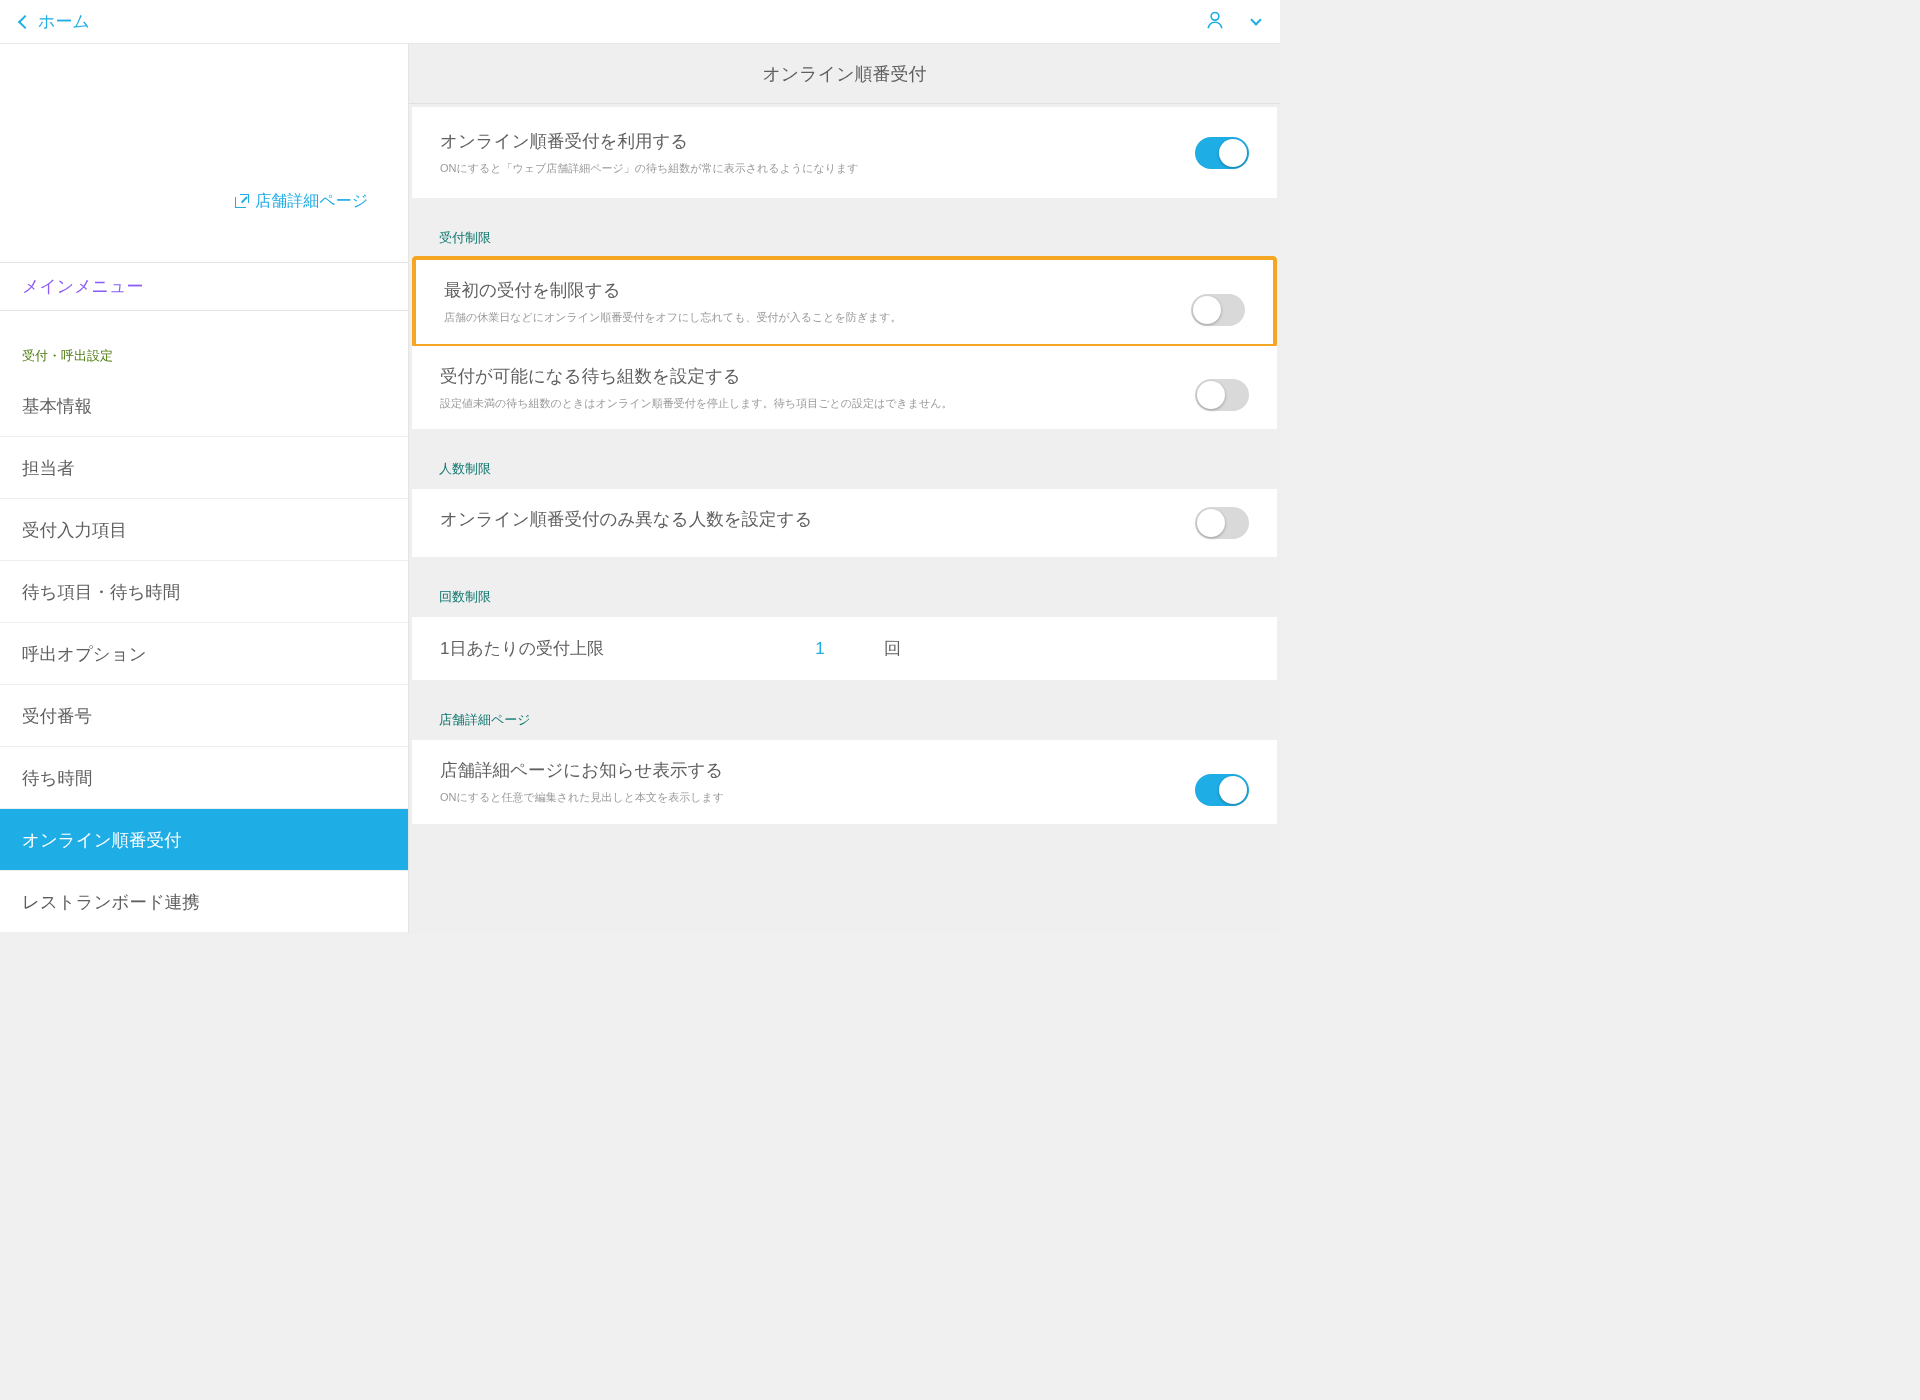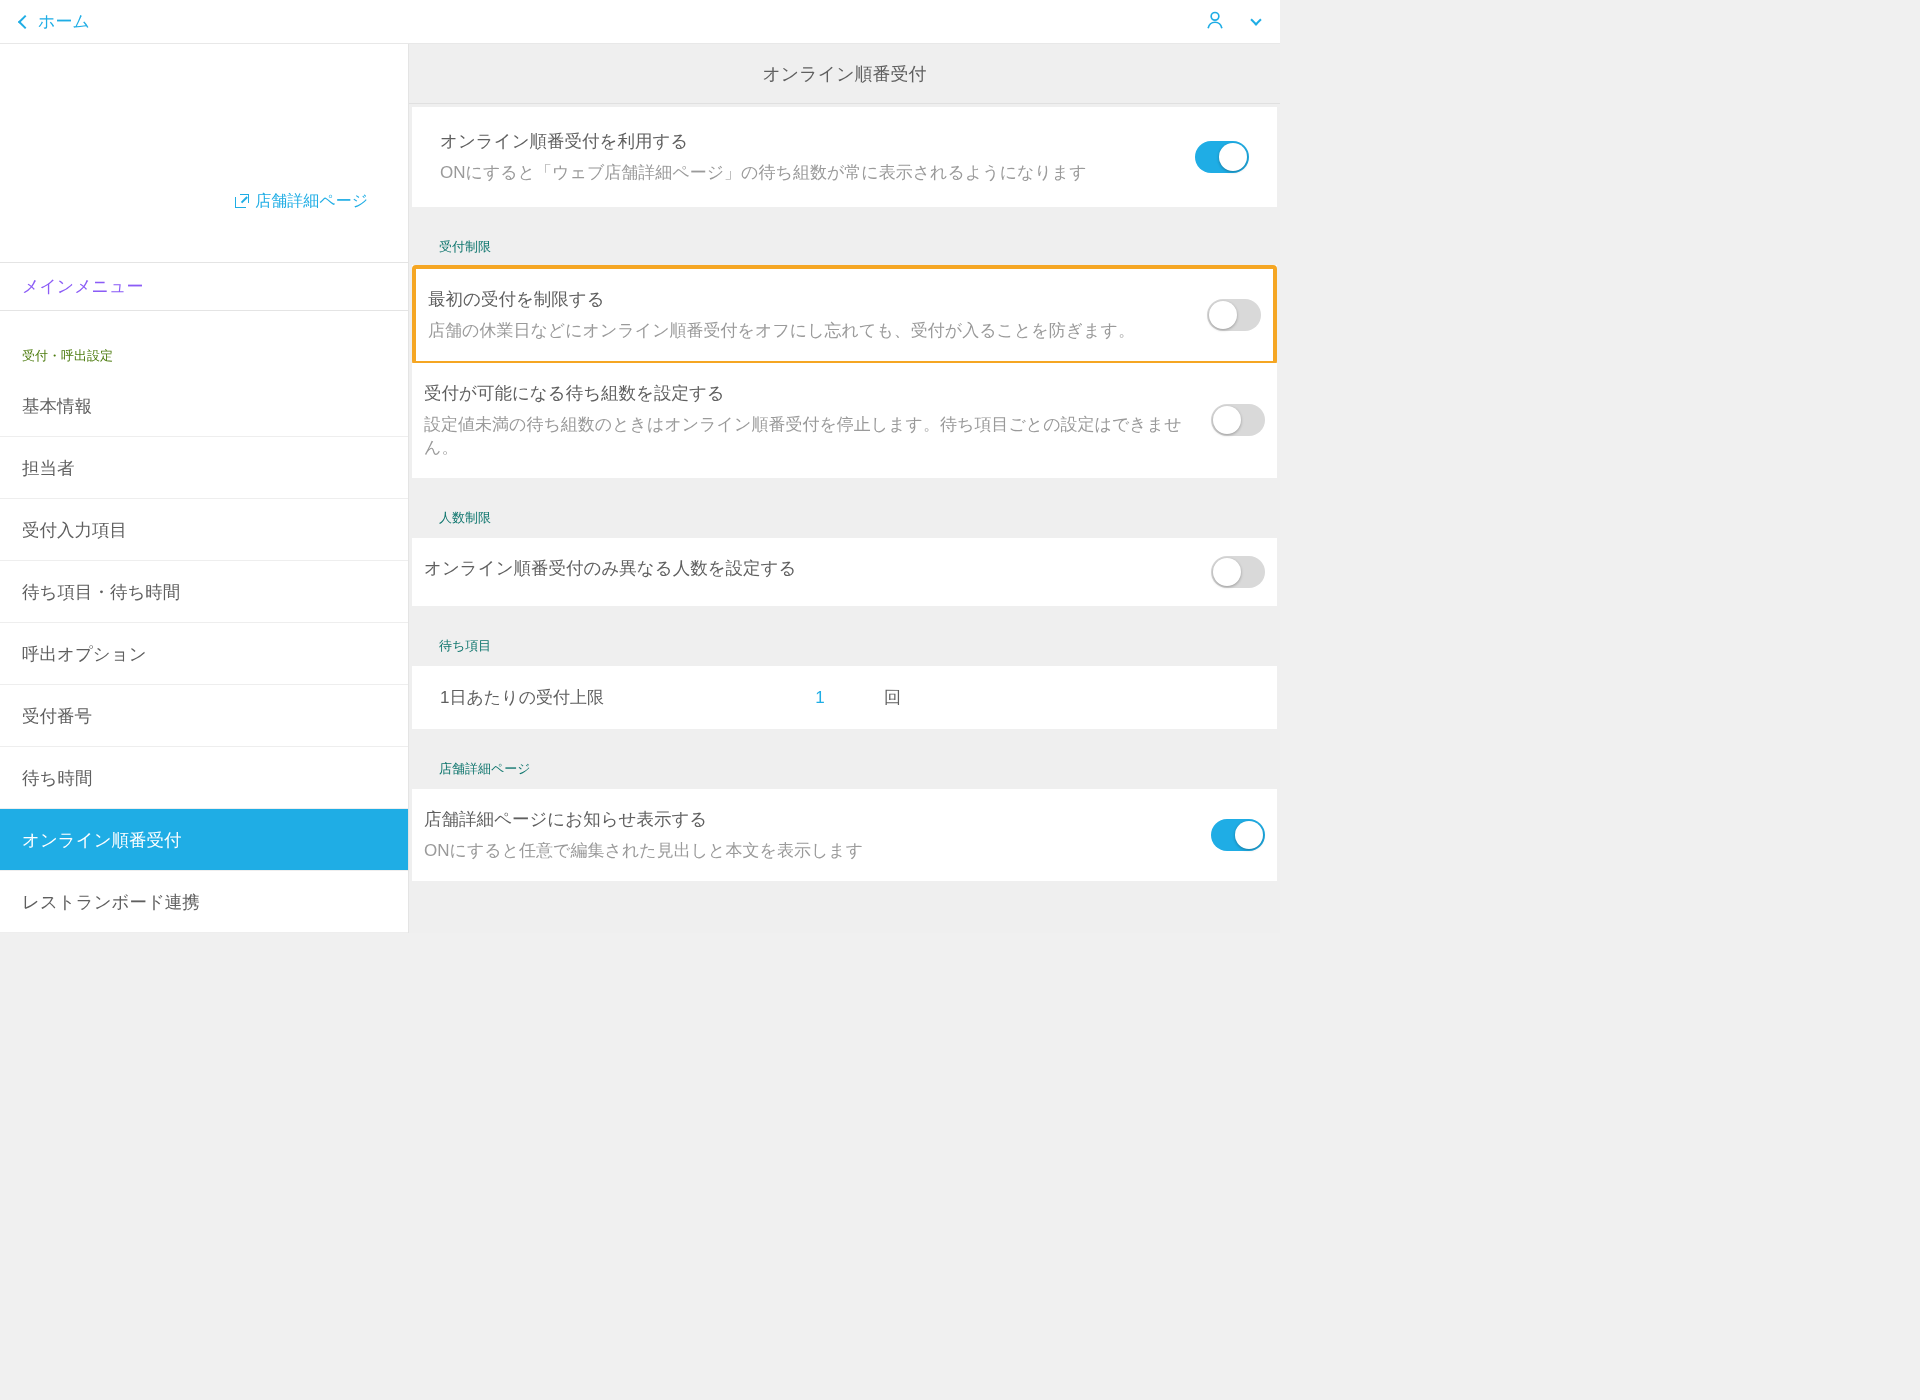--- a/index.html
+++ b/index.html
@@ -128,30 +128,30 @@
 .card {
   background: #fff;
   margin: 3px;
 }
 .toprow {
   padding: 22px 28px;
   display:flex;align-items:center;
 }
 .toprow .texts { flex:1; padding-right:20px; }
 .row-title { font-size: 17.5px; color:#5f5f5f; margin-bottom:8px; }
-.row-desc  { font-size: 17px; color:#9a9a9a; line-height:1.4; }
+.row-desc  { font-size: 11px; color:#9a9a9a; line-height:1.4; }
 .group-label {
   font-size: 13px;
   color:#0f766e;
   padding: 28px 0 8px 30px;
 }
 .row {
   background:#fff;
-  padding: 18px 12px;
-  display:flex;align-items:center;
+  padding: 18px 28px;
+  display:flex;align-items:flex-end;
   border-bottom:1px solid #eee;
 }
 .row:last-child{border-bottom:none;}
 .row .texts{flex:1;padding-right:20px;}
 .highlight-wrap {
   border: 4px solid #f5a623;
   border-radius: 4px;
   margin: -2px 0;
 }
 .value-row {
@@ -269,21 +269,21 @@
         <div class="card">
           <div class="row">
             <div class="texts">
               <div class="row-title">オンライン順番受付のみ異なる人数を設定する</div>
             </div>
             <div class="toggle">
               <div class="knob"></div>
             </div>
           </div>
         </div>
-        <div class="group-label">待ち項目</div>
+        <div class="group-label">回数制限</div>
         <div class="card">
           <div class="value-row">
             <span class="label">1日あたりの受付上限</span>
             <span class="value">1</span>
             <span class="unit">回</span>
           </div>
         </div>
         <div class="group-label">店舗詳細ページ</div>
         <div class="card">
           <div class="row">

